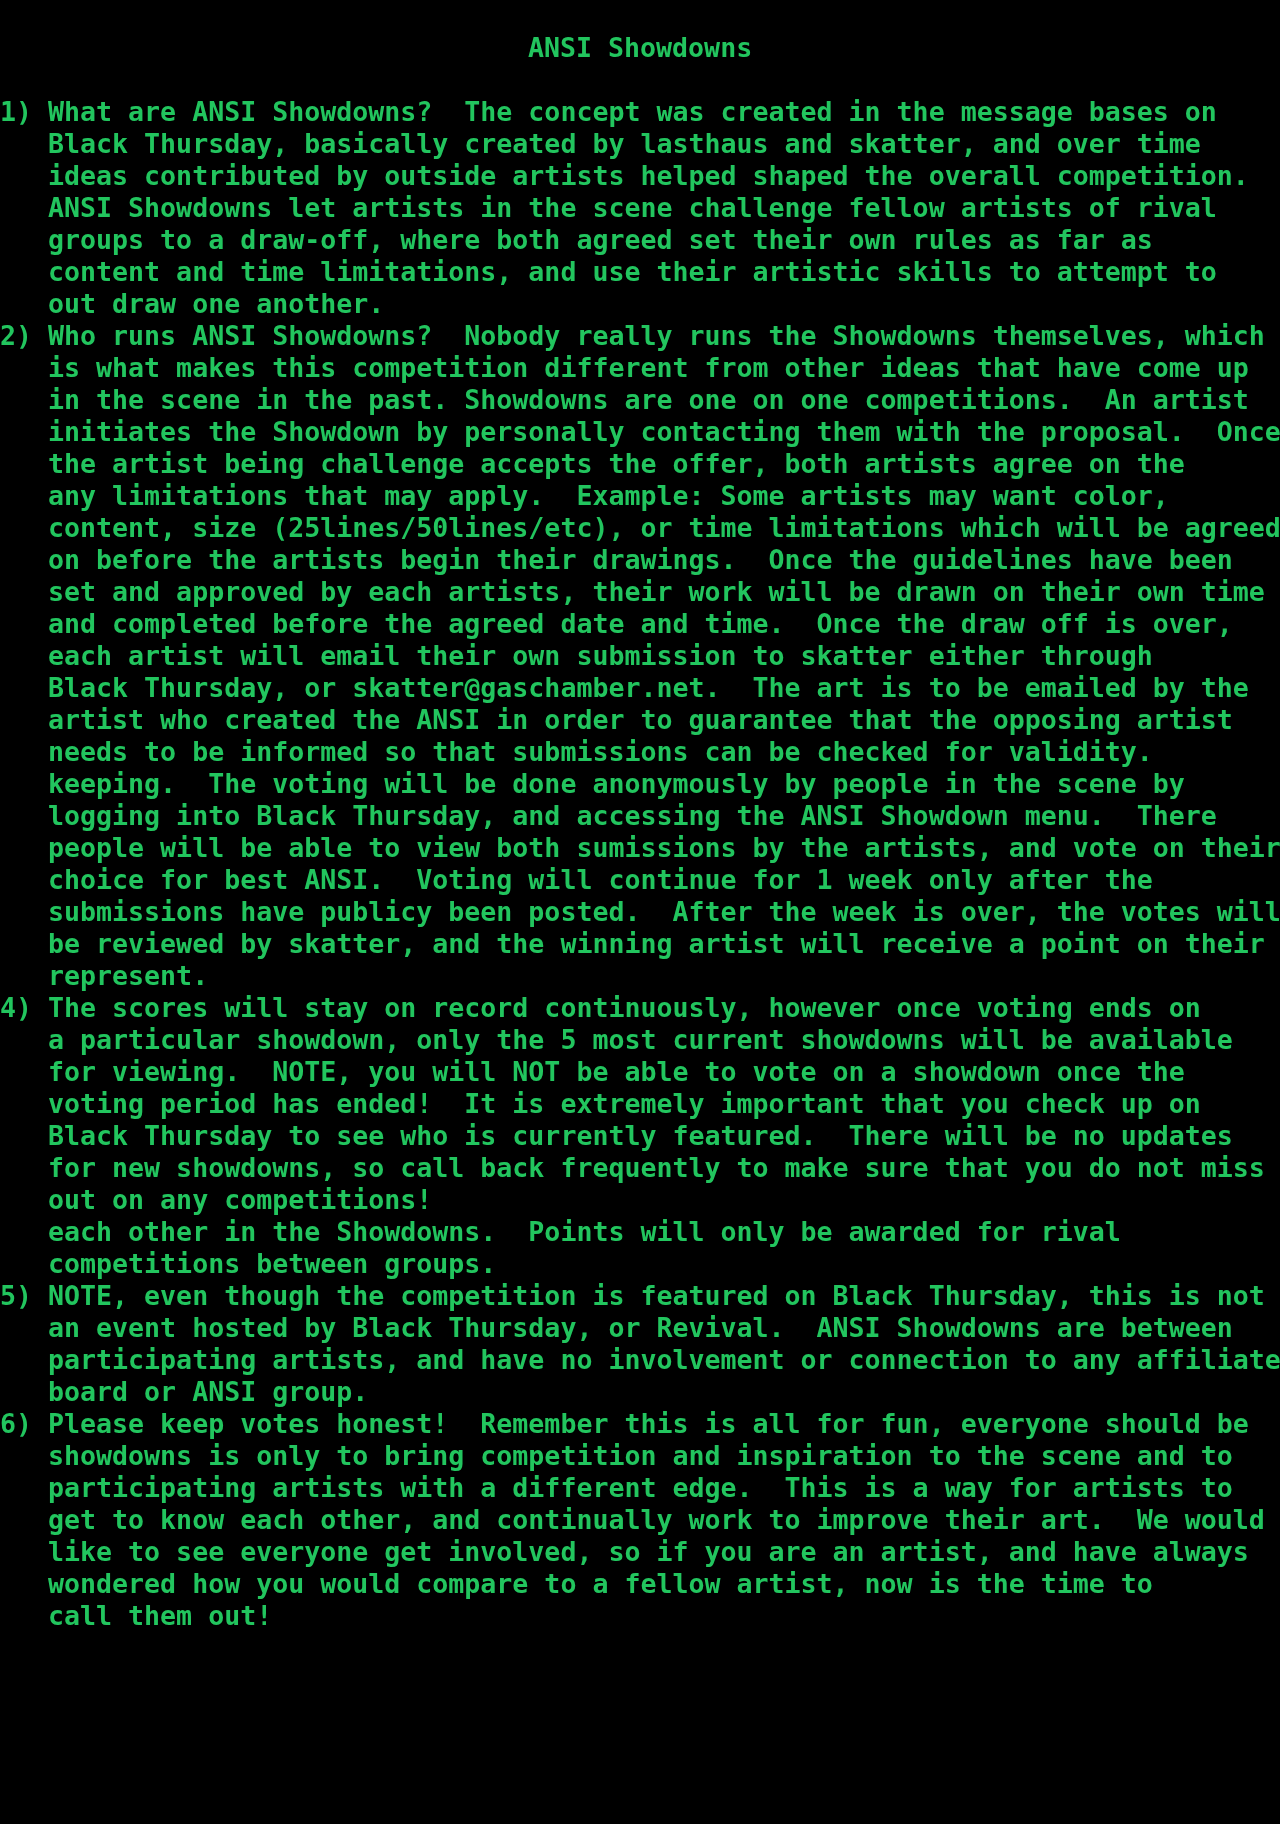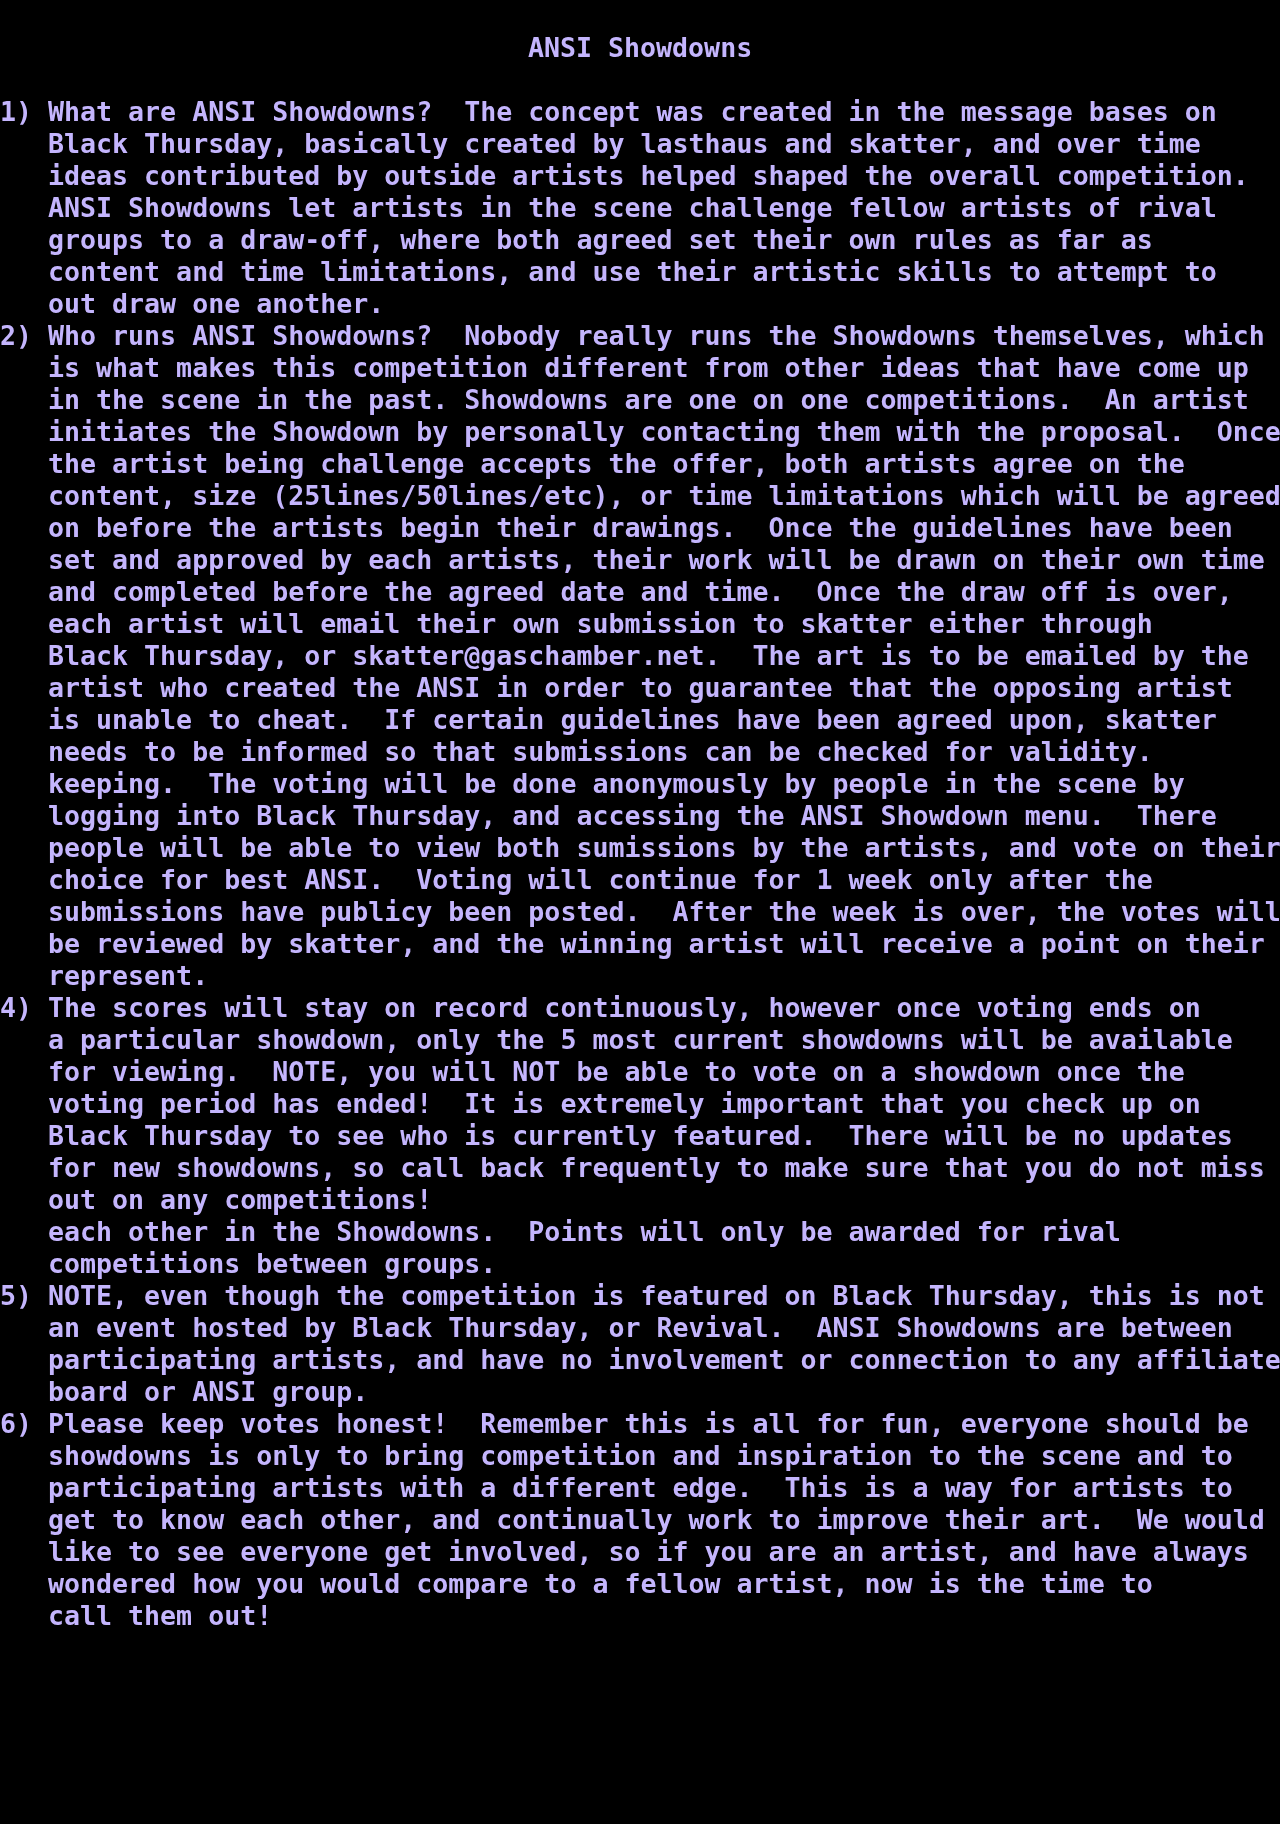--- a/index.html
+++ b/index.html
@@ -16,21 +16,21 @@
     box-sizing: border-box;
     padding-top: 32px; 
   }
   .line {
     height: 32px;
     line-height: 32px;
     white-space: pre;
     font-family: "DejaVu Sans Mono", monospace;
     font-size: 26.6px;   
     font-weight: bold;
-    color: #c4b5fd;
+    color: #22c55e;
     letter-spacing: 0;
   }
   .title-line {
     padding-left: 528px; 
     margin-bottom: 32px; 
   }
 </style>
 </head>
 <body>
 
@@ -45,28 +45,28 @@
         <div class="line">   groups to a draw-off, where both agreed set their own rules as far as</div>
         <div class="line">   content and time limitations, and use their artistic skills to attempt to</div>
         <div class="line">   out draw one another.</div>
       </div>
       <div>
         <div class="line">2) Who runs ANSI Showdowns?  Nobody really runs the Showdowns themselves, which</div>
         <div class="line">   is what makes this competition different from other ideas that have come up</div>
         <div class="line">   in the scene in the past. Showdowns are one on one competitions.  An artist</div>
         <div class="line">   initiates the Showdown by personally contacting them with the proposal.  Once</div>
         <div class="line">   the artist being challenge accepts the offer, both artists agree on the</div>
+        <div class="line">   any limitations that may apply.  Example: Some artists may want color,</div>
         <div class="line">   content, size (25lines/50lines/etc), or time limitations which will be agreed</div>
         <div class="line">   on before the artists begin their drawings.  Once the guidelines have been</div>
         <div class="line">   set and approved by each artists, their work will be drawn on their own time</div>
         <div class="line">   and completed before the agreed date and time.  Once the draw off is over,</div>
         <div class="line">   each artist will email their own submission to skatter either through</div>
         <div class="line">   Black Thursday, or skatter@gaschamber.net.  The art is to be emailed by the</div>
         <div class="line">   artist who created the ANSI in order to guarantee that the opposing artist</div>
-        <div class="line">   is unable to cheat.  If certain guidelines have been agreed upon, skatter</div>
         <div class="line">   needs to be informed so that submissions can be checked for validity.</div>
       </div>
       <div>
         <div class="line">   keeping.  The voting will be done anonymously by people in the scene by</div>
         <div class="line">   logging into Black Thursday, and accessing the ANSI Showdown menu.  There</div>
         <div class="line">   people will be able to view both sumissions by the artists, and vote on their</div>
         <div class="line">   choice for best ANSI.  Voting will continue for 1 week only after the</div>
         <div class="line">   submissions have publicy been posted.  After the week is over, the votes will</div>
         <div class="line">   be reviewed by skatter, and the winning artist will receive a point on their</div>
         <div class="line">   represent.</div>

